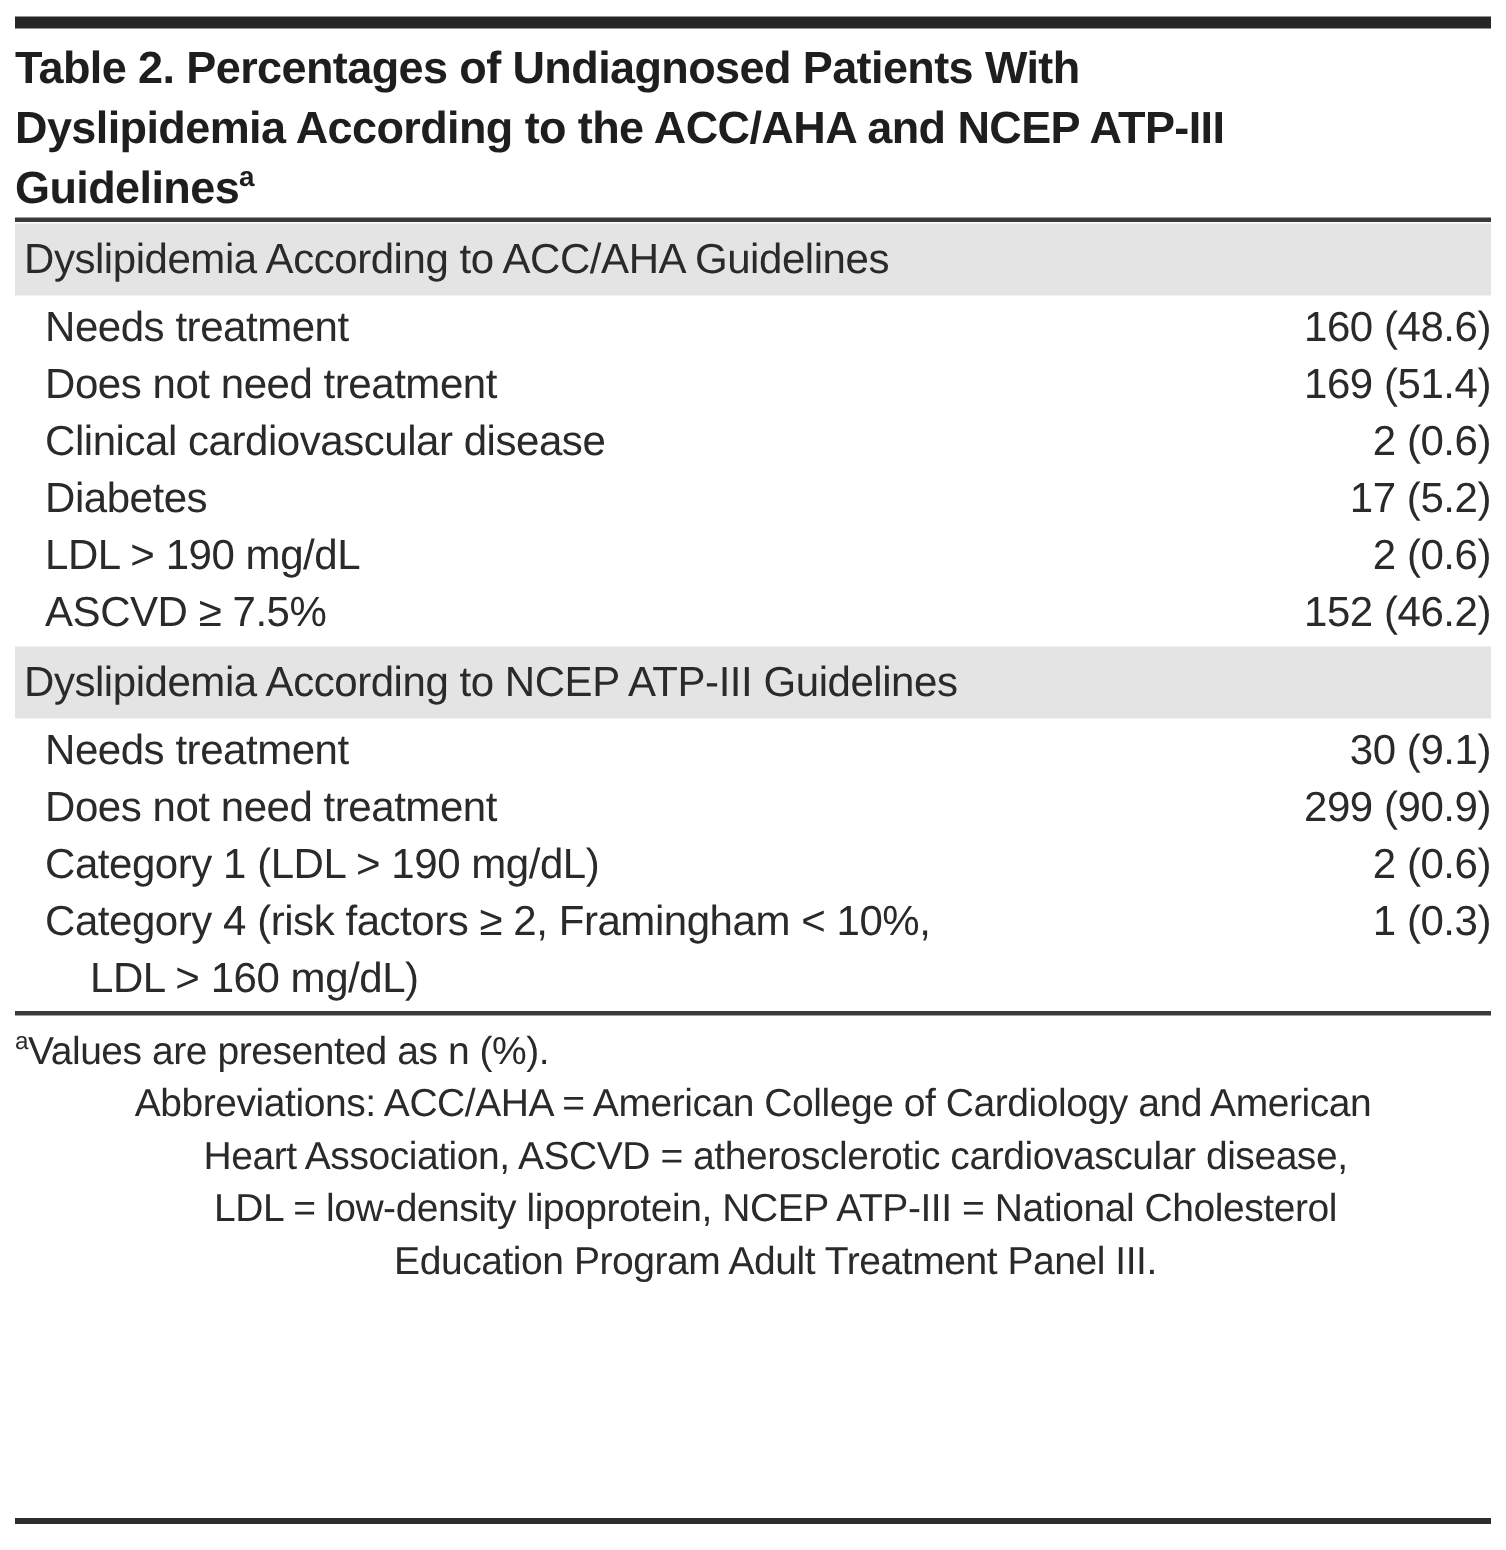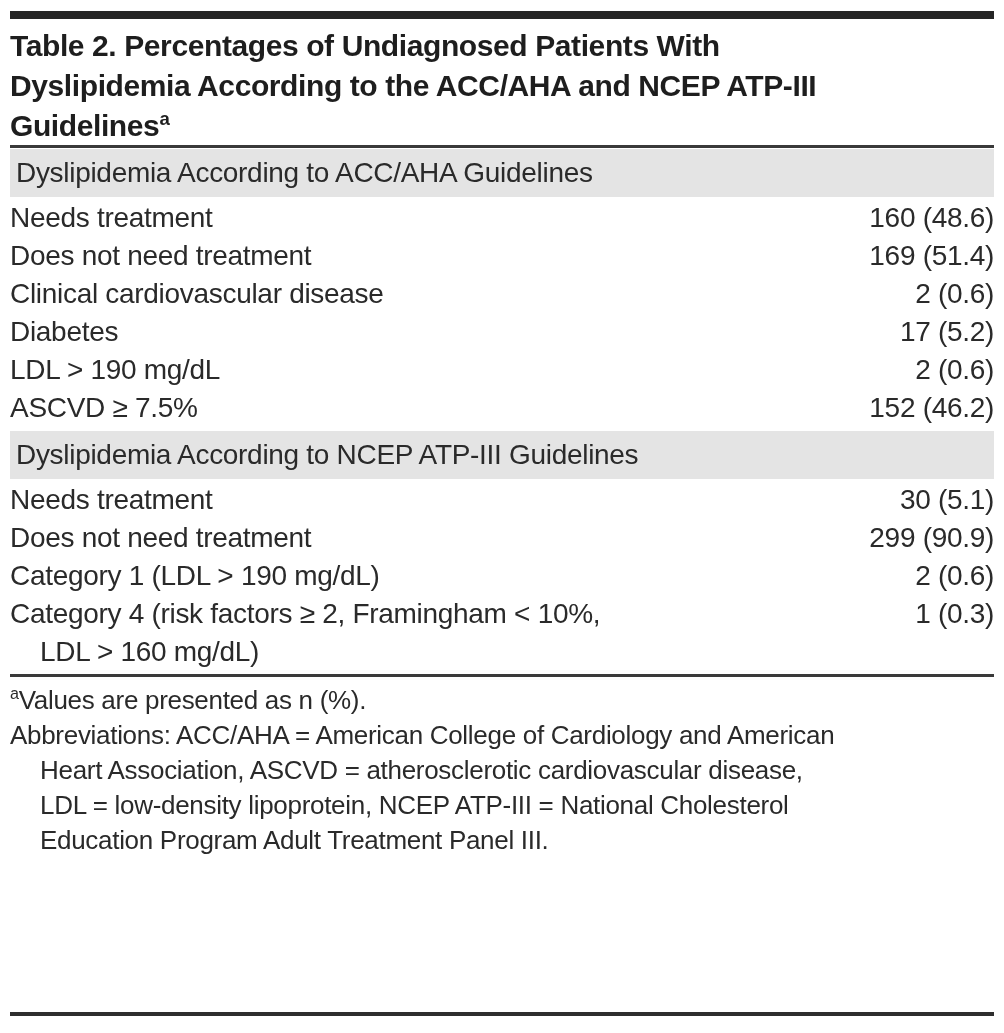--- a/index.html
+++ b/index.html
@@ -43,20 +43,21 @@
     align-items: center;
     font-size: 28px;
     letter-spacing: -0.3px;
     color: #2a2a2a;
     padding: 0 6px;
     margin-top: 1px;
     box-sizing: border-box;
   }
   .rows {
     padding: 2px 0 3px 0;
+    margin-left: 20px;
   }
   .row {
     display: flex;
     align-items: flex-start;
     font-size: 28px;
     line-height: 38px;
     letter-spacing: -0.3px;
     color: #2a2a2a;
   }
   .row-label {
@@ -84,20 +85,21 @@
   .footnotes p { margin: 0; }
   .footnote-marker {
     font-size: 62%;
     line-height: 0;
     vertical-align: super;
   }
   .hang {
     white-space: pre-line;
     padding-left: 30px;
     text-indent: -30px;
+    text-align: center;
   }
   .bottom-bar {
     position: absolute;
     left: 10px;
     right: 10px;
     bottom: 17px;
     height: 4px;
     background: #2e2e2e;
   }
 </style>
@@ -143,21 +145,21 @@
       <div class="row-label">ASCVD ≥ 7.5%</div>
       <div class="row-value">152 (46.2)</div>
     </div>
   </div>
 
   <div class="section-header">Dyslipidemia According to NCEP ATP-III Guidelines</div>
 
   <div class="rows">
     <div class="row">
       <div class="row-label">Needs treatment</div>
-      <div class="row-value">30 (5.1)</div>
+      <div class="row-value">30 (9.1)</div>
     </div>
     <div class="row">
       <div class="row-label">Does not need treatment</div>
       <div class="row-value">299 (90.9)</div>
     </div>
     <div class="row">
       <div class="row-label">Category 1 (LDL &gt; 190 mg/dL)</div>
       <div class="row-value">2 (0.6)</div>
     </div>
     <div class="row">

